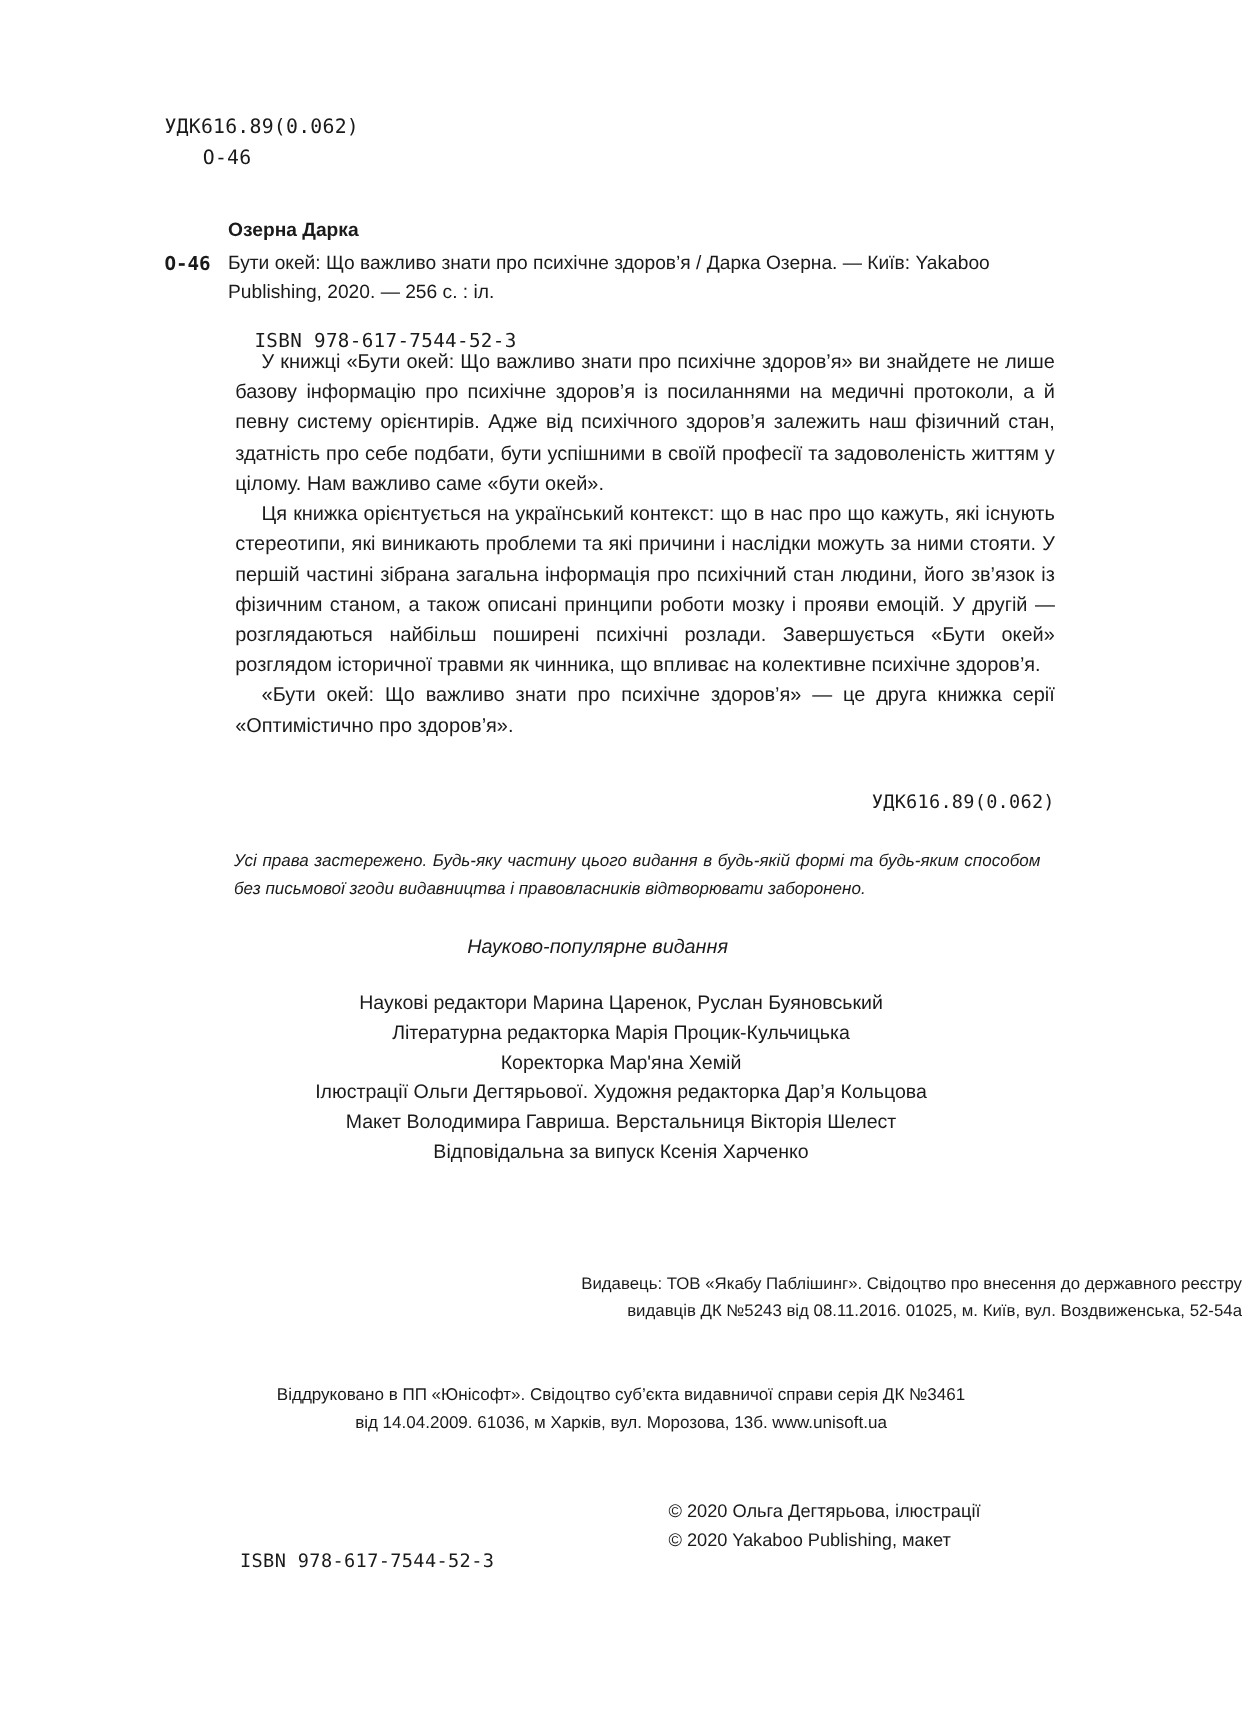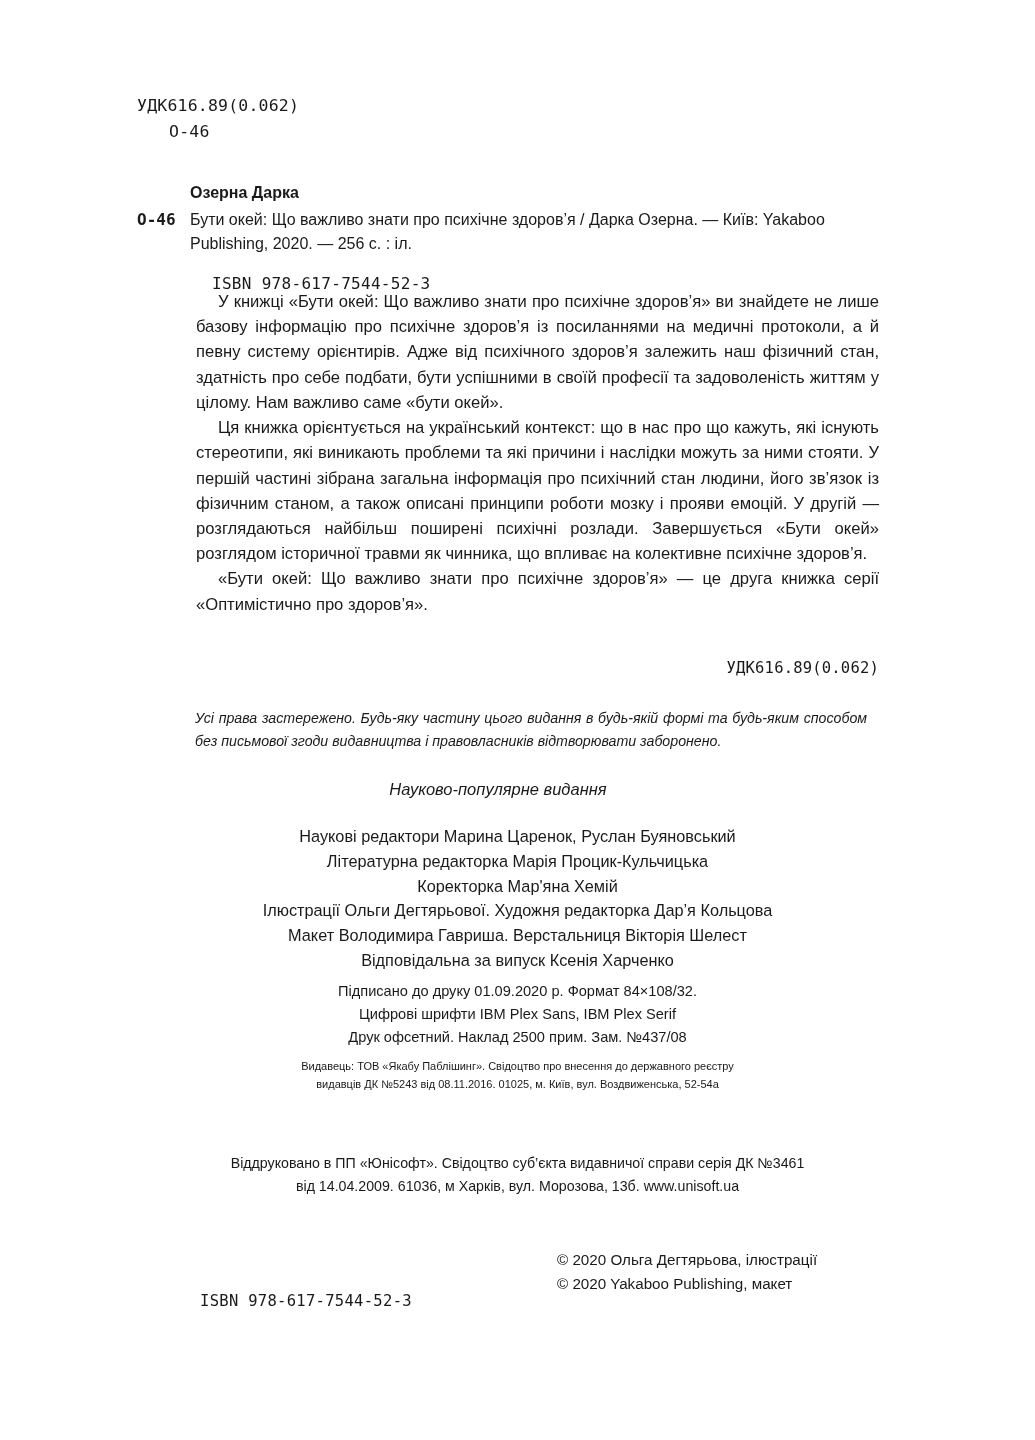--- a/index.html
+++ b/index.html
@@ -136,22 +136,22 @@
     text-align: center;
     font-size: 14.6px;
     line-height: 1.58;
   }
   
   .publisher {
     position: absolute;
     left: 0;
     top: 1058px;
     width: 1035px;
-    text-align: center;
-    font-size: 11px;
+    text-align: right;
+    font-size: 14px;
     line-height: 1.62;
   }
   
   .printer {
     position: absolute;
     left: 0;
     top: 1152px;
     width: 1035px;
     text-align: center;
     font-size: 14.2px;
@@ -217,25 +217,20 @@
       <span>Ілюстрації </span><span class="nm">Ольги Дегтярьової</span><span>. Художня редакторка </span><span class="nm">Дар’я Кольцова</span>
     </div>
     <div>
       <span>Макет </span><span class="nm">Володимира Гавриша</span><span>. Верстальниця </span><span class="nm">Вікторія Шелест</span>
     </div>
     <div>
       <span>Відповідальна за випуск </span><span class="nm">Ксенія Харченко</span>
     </div>
   </div>
 
-  <div class="print-info">
-    <div>Підписано до друку 01.09.2020 р. Формат 84×108/32.</div>
-    <div>Цифрові шрифти IBM Plex Sans, IBM Plex Serif</div>
-    <div>Друк офсетний. Наклад 2500 прим. Зам. №437/08</div>
-  </div>
 
   <div class="publisher">
     <div>Видавець: ТОВ «Якабу Паблішинг». Свідоцтво про внесення до державного реєстру</div>
     <div>видавців ДК №5243 від 08.11.2016. 01025, м. Київ, вул. Воздвиженська, 52-54а</div>
   </div>
 
   <div class="printer">
     <div>Віддруковано в ПП «Юнісофт». Свідоцтво суб’єкта видавничої справи серія ДК  №3461</div>
     <div>від 14.04.2009. 61036, м Харків, вул. Морозова, 13б. www.unisoft.ua</div>
   </div>

